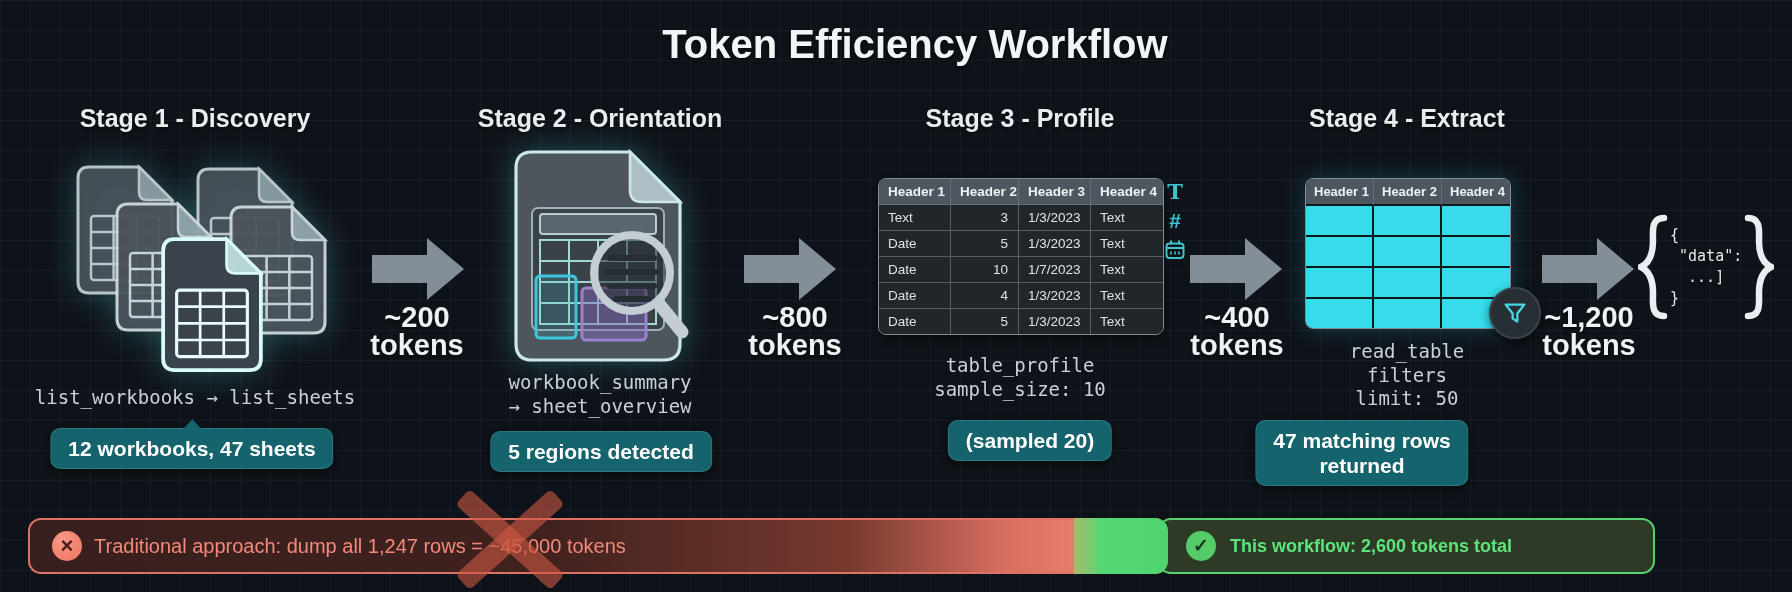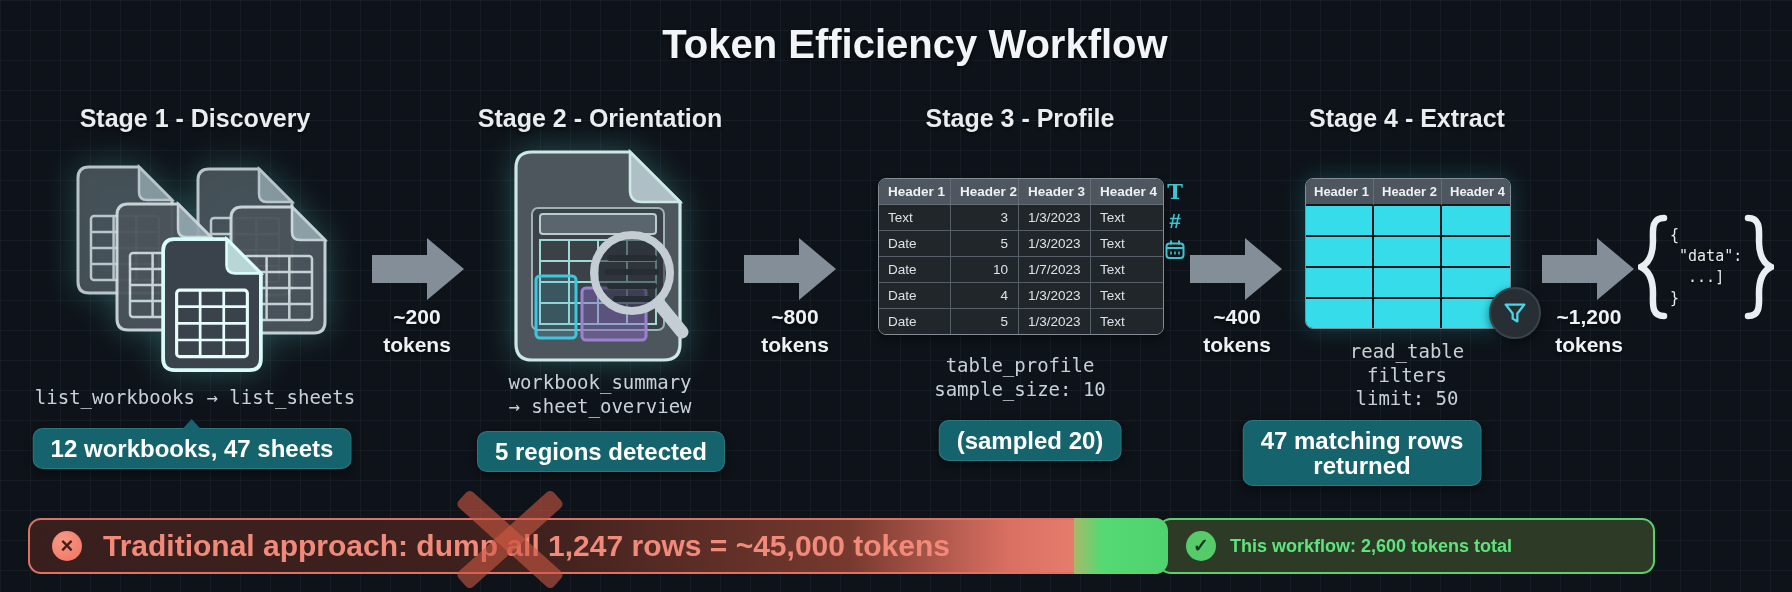--- a/index.html
+++ b/index.html
@@ -17,27 +17,27 @@
 
   .title{top:22px;left:896px;font-size:40px;font-weight:700;color:#f2f5f7;
          text-shadow:0 2px 4px rgba(0,0,0,.6);margin-left:19px;}
   .stage-heading{top:104px;font-size:25px;font-weight:600;color:#e9edf0;
                  text-shadow:0 2px 3px rgba(0,0,0,.5);text-align:center;}
 
   .mono{font-family:"DejaVu Sans Mono", monospace;color:#c9d1d8;font-size:19px;
         line-height:23.5px;}
 
   .badge{background:#15636c;border:1px solid rgba(130,200,205,0.22);border-radius:10px;
-         padding:7px 17px;color:#fff;font-size:24px;font-weight:700;line-height:25px;
+         padding:7px 17px;color:#fff;font-size:21px;font-weight:700;line-height:25px;
          box-shadow:0 3px 8px rgba(0,0,0,.45);}
   .badge .pointer{position:absolute;top:-10px;left:50%;margin-left:-10px;width:0;height:0;
          border-left:10px solid transparent;border-right:10px solid transparent;
          border-bottom:11px solid #15636c;}
 
-  .token-label{top:303px;font-size:21px;font-weight:700;color:#eef2f5;line-height:28px;
+  .token-label{top:303px;font-size:29px;font-weight:700;color:#eef2f5;line-height:28px;
          text-shadow:0 2px 3px rgba(0,0,0,.5);}
 
   .glow-teal{filter:drop-shadow(0 0 16px rgba(96,226,222,0.30));}
 
   
   .tbl-wrap{border:1px solid #848d95;border-radius:8px;overflow:hidden;background:#21262b;
             box-shadow:0 4px 10px rgba(0,0,0,.4);}
   table{border-collapse:separate;border-spacing:0;table-layout:fixed;}
   .t3{width:284px;}
   .t3 th{background:#4e575f;color:#eef1f4;font-size:13.5px;font-weight:600;height:25px;
@@ -75,21 +75,21 @@
   .bar-left{left:28px;top:518px;width:1140px;height:56px;border-radius:13px;
         border:2px solid #dd7265;box-sizing:border-box;
         background:linear-gradient(90deg, rgba(58,32,30,.95) 0%, rgba(66,34,30,.95) 45%,
                    rgba(124,59,47,.95) 72%, #d86f61 86%, #ec8170 94%, #ec8170 100%);
         display:flex;align-items:center;z-index:1;}
   .green-cap{left:1074px;top:518px;width:94px;height:56px;border-radius:0 13px 13px 0;
         background:linear-gradient(90deg,#a8b96a 0%, #55d973 30%, #4ed36e 100%);z-index:3;}
   .bar-right{left:1158px;top:518px;width:497px;height:56px;border-radius:13px;
         border:2px solid #5ad170;box-sizing:border-box;background:#2d3b26;
         display:flex;align-items:center;z-index:2;}
-  .bad-text{color:#f28a7b;font-size:30px;font-weight:700;margin-left:21px;white-space:nowrap;}
+  .bad-text{color:#f28a7b;font-size:20px;font-weight:400;margin-left:12px;white-space:nowrap;}
   .good-text{color:#5ee47d;font-size:18px;font-weight:700;margin-left:14px;white-space:nowrap;}
   .x-circle{width:30px;height:30px;border-radius:50%;margin-left:22px;flex:0 0 auto;
         background:radial-gradient(circle at 35% 30%, #f79a86, #ee7260);
         display:flex;align-items:center;justify-content:center;
         color:#4a1e17;font-size:22px;font-weight:900;line-height:30px;}
   .check-circle{width:30px;height:30px;border-radius:50%;margin-left:26px;flex:0 0 auto;
         background:#55cb69;display:flex;align-items:center;justify-content:center;
         color:#16351d;font-size:19px;font-weight:900;line-height:30px;}
 
   .big-x{left:462px;top:497px;width:96px;height:86px;z-index:10;}

